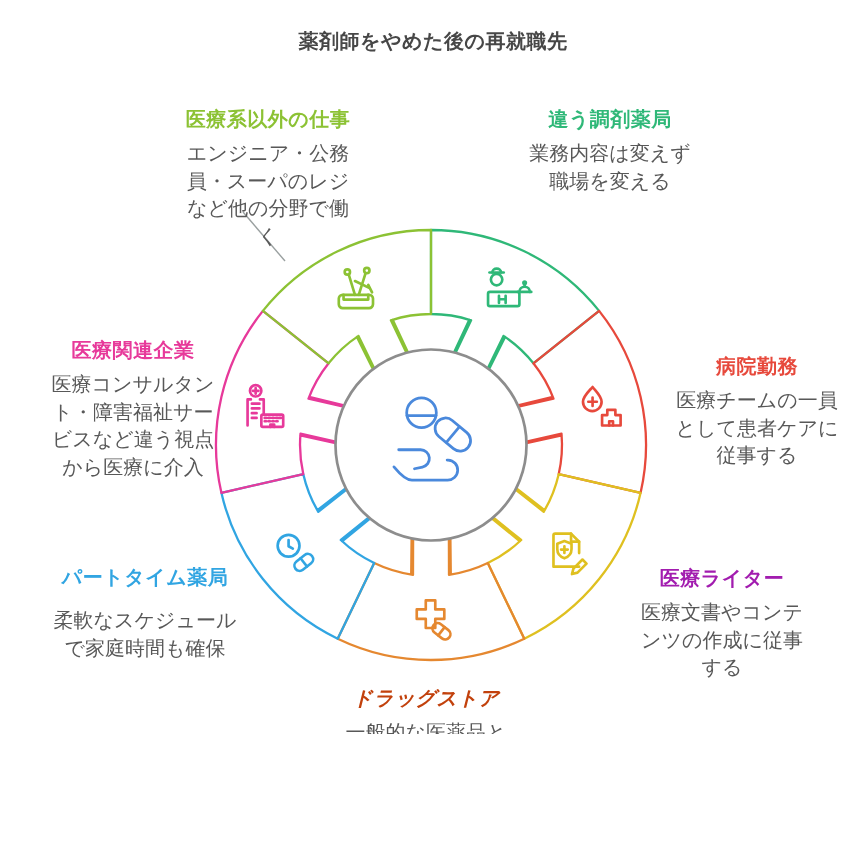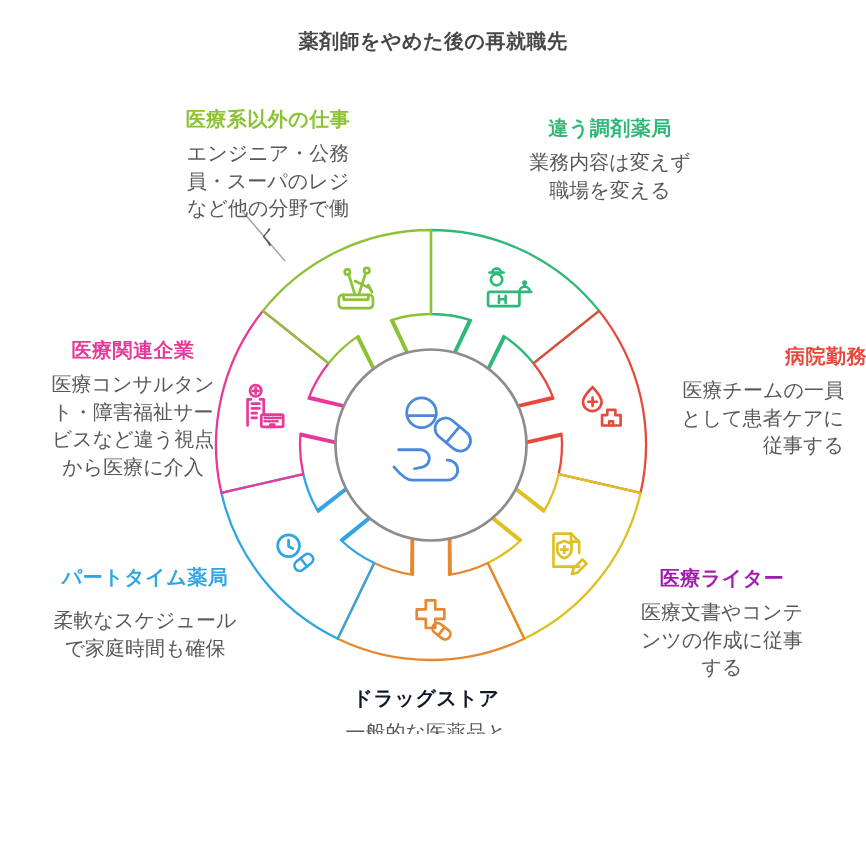--- a/index.html
+++ b/index.html
@@ -9,21 +9,21 @@
          font-size:20px;font-weight:700;color:#474747;letter-spacing:.5px;}
   .wheel-svg{position:absolute;left:0;top:0;}
   .seg-label{position:absolute;text-align:center;}
   .seg-label h3{margin:0;font-size:20px;font-weight:700;line-height:1.4;letter-spacing:.5px;}
   .seg-label p{margin:7px auto 0 auto;font-size:20px;line-height:1.38;color:#585858;
                line-break:anywhere;overflow-wrap:anywhere;}
   .lb-nonmedical{left:158px;top:105px;width:220px;text-align:center;}
   .lb-nonmedical p{max-width:174px;}
   .lb-pharmacy{left:500px;top:105px;width:220px;}
   .lb-pharmacy p{max-width:174px;}
-  .lb-hospital{left:647px;top:342px;width:220px;text-align:right;}
+  .lb-hospital{left:647px;top:352px;width:220px;}
   .lb-hospital p{max-width:174px;}
   .lb-writer{left:612px;top:564px;width:220px;}
   .lb-writer p{max-width:174px;}
   .lb-drugstore{left:316px;top:684px;width:220px;}
   .lb-drugstore p{max-width:174px;}
   .lb-parttime{left:35px;top:563px;width:220px;}
   .lb-parttime p{max-width:192px;margin-top:16px;}
   .lb-company{left:0px;top:336px;width:220px;padding-left:23px;}
   .lb-company p{max-width:174px;}
 </style>
@@ -108,36 +108,36 @@
           <rect x="31" y="19" width="21" height="11" rx="5.5"></rect>
           <path d="M41.5 19.2 v10.6"></path>
         </g>
    <path d="M13 32.5 h11.5 a4.6 4.6 0 0 1 1 9.1 l-4.2 .9"></path>
    <path d="M10.5 41.5 c2.8 3.4 6 7 9.5 7 h18.5 a5.3 5.3 0 0 0 .5 -10.6 h-.5"></path>
       </g>
       <line x1="243" y1="212" x2="285" y2="261" stroke="#9aa0a0" stroke-width="1.4"></line>
     </svg>
 
   <div class="seg-label lb-pharmacy">
-    <h3 style="color: rgb(47, 184, 120); margin-top: 9px;">違う調剤薬局</h3>
+    <h3 style="color: rgb(47, 184, 120);">違う調剤薬局</h3>
     <p>業務内容は変えず職場を変える</p>
   </div>
 
   <div class="seg-label lb-hospital">
     <h3 style="color: rgb(231, 73, 60);">病院勤務</h3>
     <p>医療チームの一員として患者ケアに従事する</p>
   </div>
 
   <div class="seg-label lb-writer">
     <h3 style="color: #a21caf;">医療ライター</h3>
     <p>医療文書やコンテンツの作成に従事する</p>
   </div>
 
   <div class="seg-label lb-drugstore">
-    <h3 style="color: #0f172a;">ドラッグストア</h3>
+    <h3 style="color: #c2410c; font-style: italic;">ドラッグストア</h3>
     <p>一般的な医薬品と健康製品の販売に従事する</p>
   </div>
 
   <div class="seg-label lb-parttime">
     <h3 style="color: rgb(49, 165, 226);">パートタイム薬局</h3>
     <p>柔軟なスケジュールで家庭時間も確保</p>
   </div>
 
   <div class="seg-label lb-company">
     <h3 style="color: rgb(231, 57, 154);">医療関連企業</h3>

